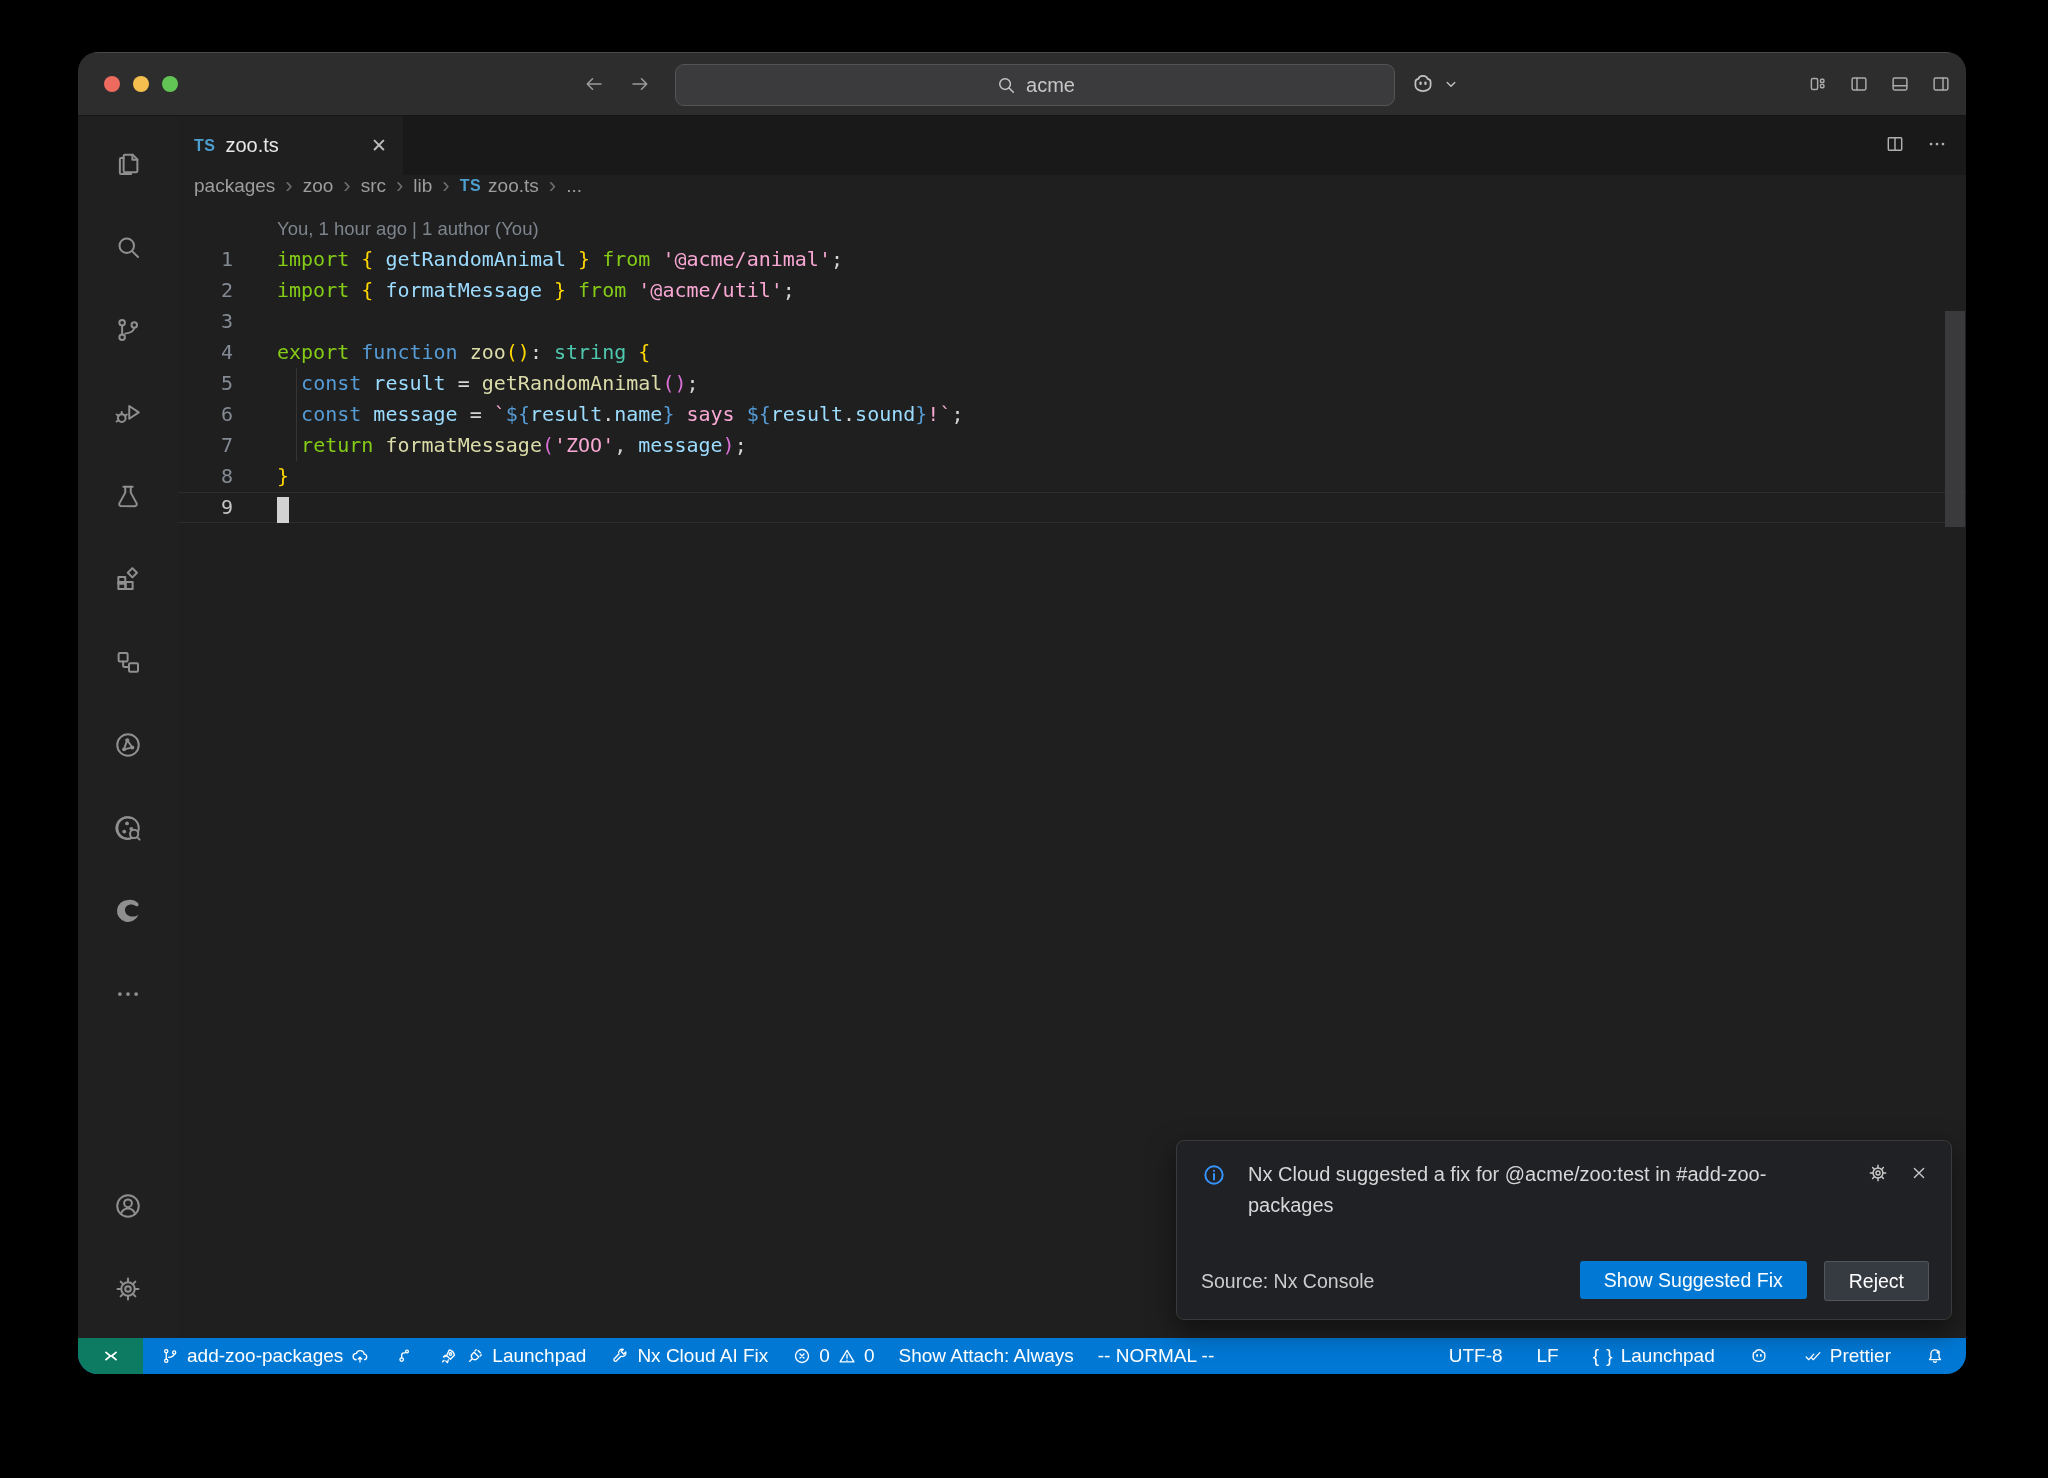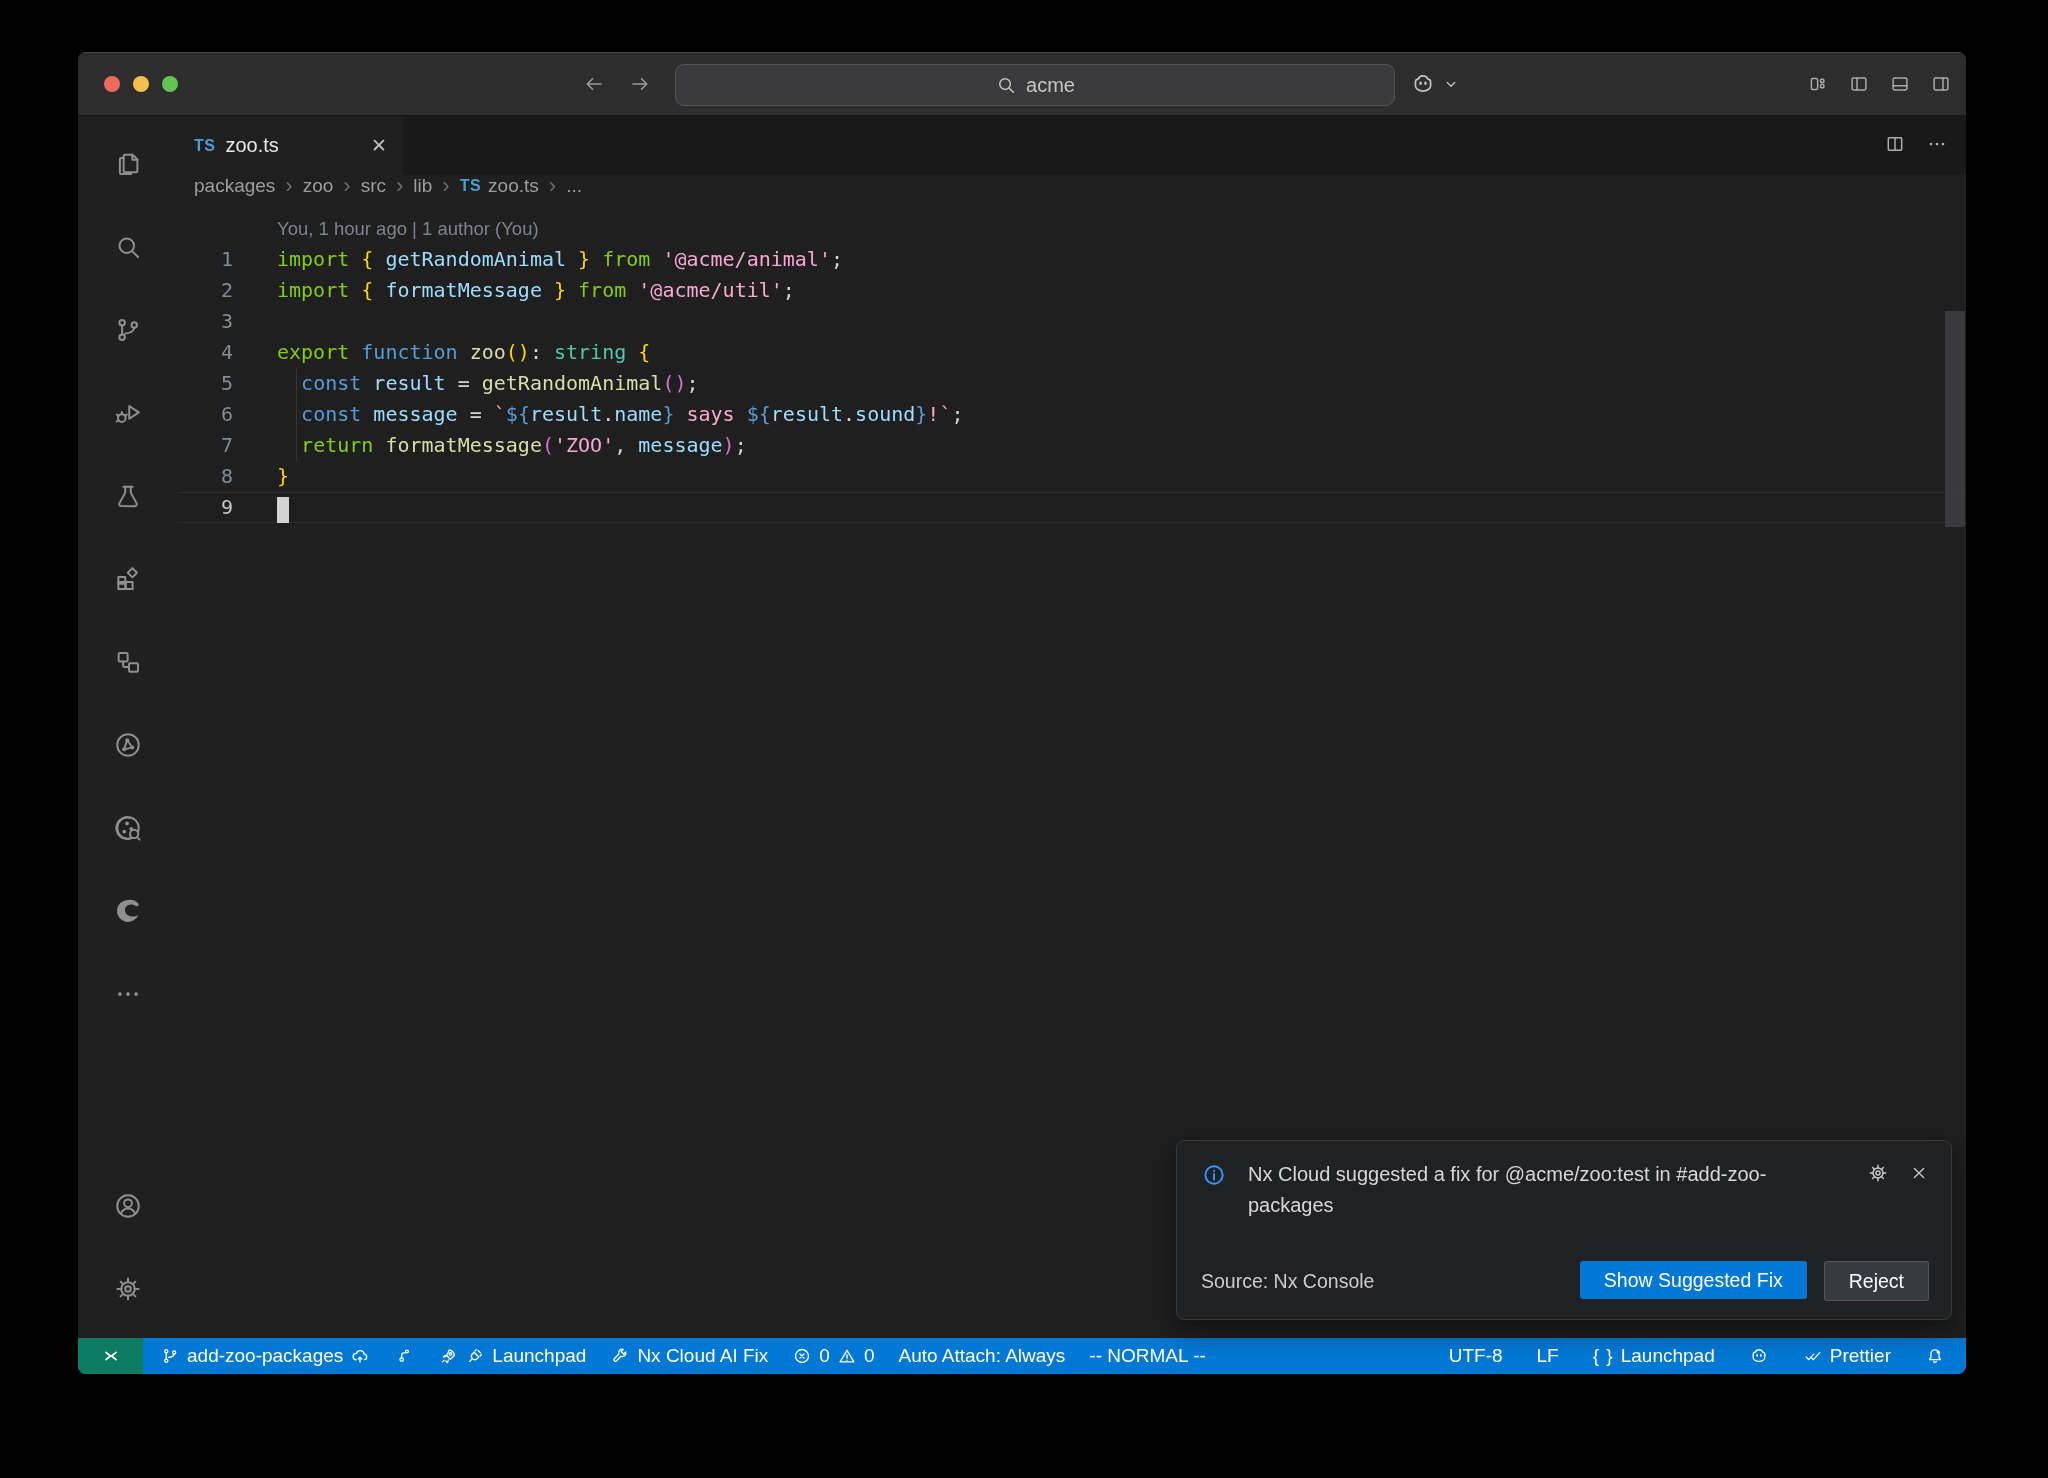--- a/index.html
+++ b/index.html
@@ -1,18 +1,18 @@
 <!DOCTYPE html>
 <html><head>
 <meta charset="utf-8">
 <style>
   html,body{margin:0;padding:0;background:#000;}
   body{width:2048px;height:1478px;position:relative;overflow:hidden;
        font-family:"Liberation Sans",sans-serif;-webkit-font-smoothing:antialiased;}
-  .window{position:absolute;left:78px;top:52px;width:1888px;height:1322px;border-radius:8px;
+  .window{position:absolute;left:78px;top:52px;width:1888px;height:1322px;border-radius:20px;
           background:#1f1f1f;overflow:hidden;display:flex;flex-direction:column;
           box-shadow:0 28px 80px rgba(0,0,0,.65);}
   
   .titlebar{height:63px;background:#2d2d2e;position:relative;flex:none;
             box-shadow:inset 0 1px 0 rgba(255,255,255,.14);border-bottom:1px solid #161616;}
   .lights{position:absolute;left:26px;top:0;height:63px;display:flex;align-items:center;gap:13px;}
   .light{width:16px;height:16px;border-radius:50%;}
   .nav{position:absolute;left:504px;top:0;height:63px;display:flex;align-items:center;gap:22px;color:#9a9a9a;}
   .searchbox{position:absolute;left:597px;top:12px;width:718px;height:40px;border-radius:9px;
              background:#3b3b3d;border:1px solid #545456;display:flex;align-items:center;justify-content:center;
@@ -470,21 +470,21 @@
           <span>0</span>
           <span class="icon i20">
             <svg viewBox="0 0 24 24">
               <path d="M12 5.2L20.3 19H3.7z"></path>
               <path d="M12 10.4v4.2M12 16.9v.2"></path>
             </svg>
           </span>
           <span>0</span>
         </div>
         <div class="sb-item">
-          <span>Auto Attach: Always</span>
+          <span>Show Attach: Always</span>
         </div>
         <div class="sb-item">
           <span>-- NORMAL --</span>
         </div>
       </div>
     <div class="sb-right" id="sb-right">
         <div class="sb-item">
           <span>UTF-8</span>
         </div>
         <div class="sb-item">

